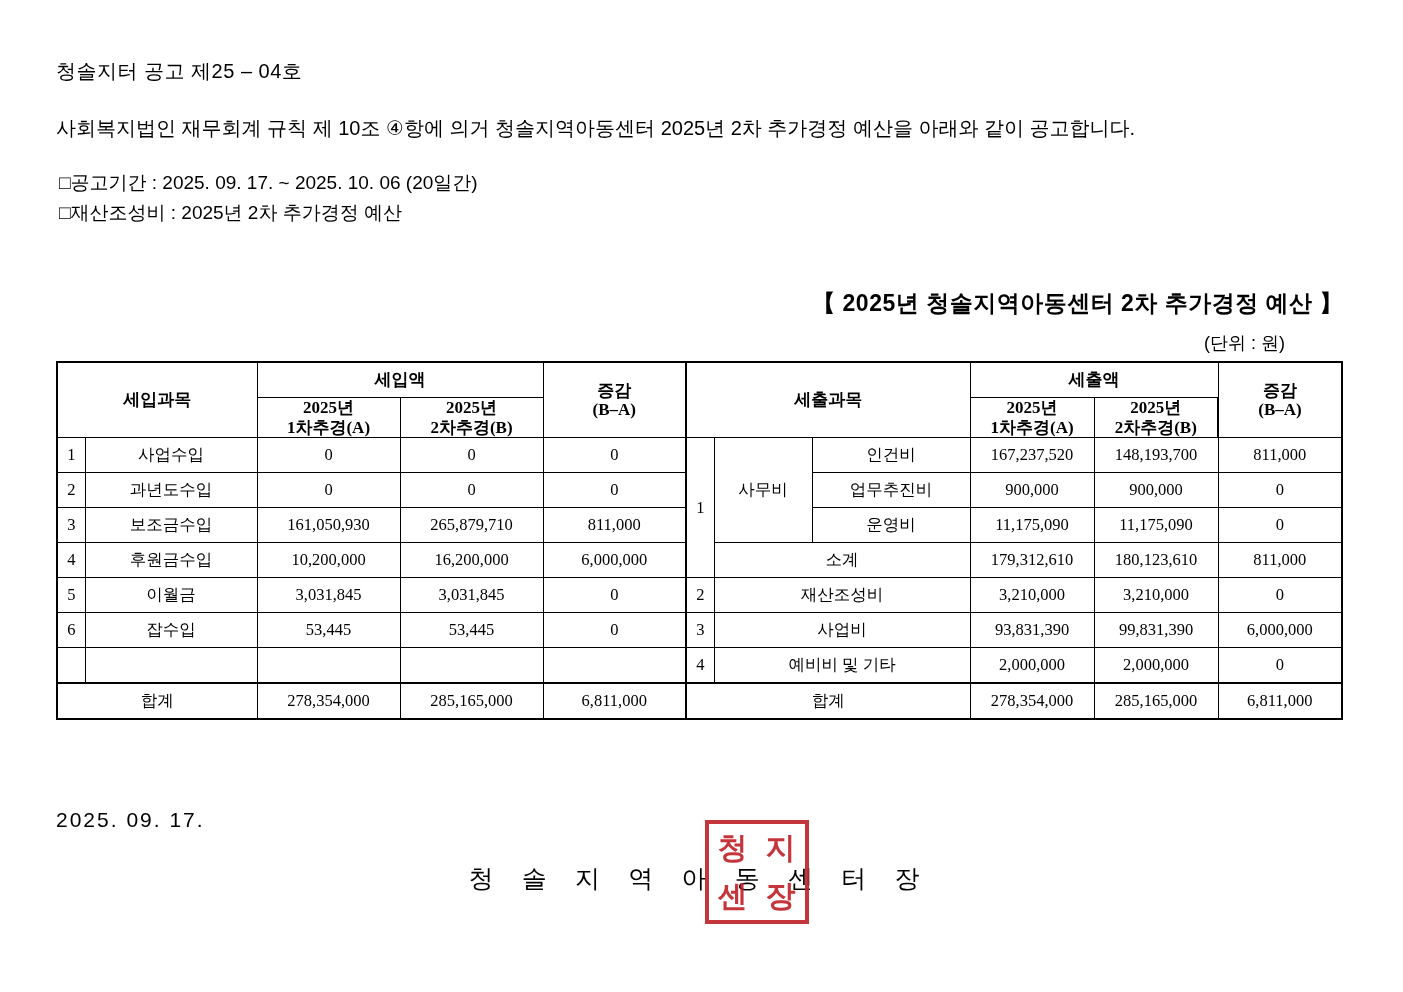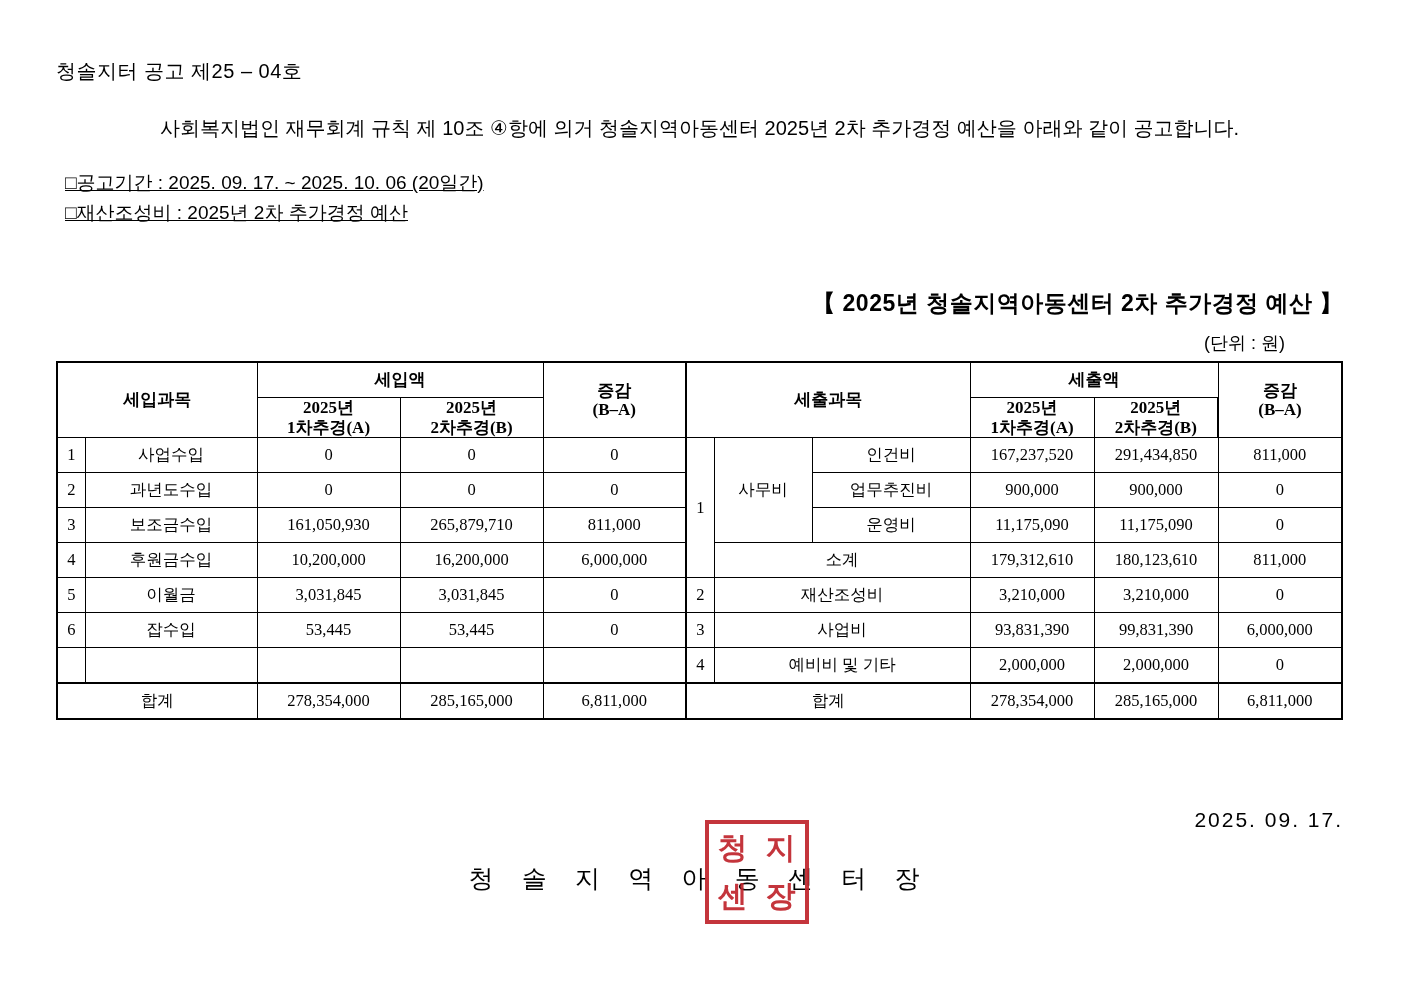--- a/index.html
+++ b/index.html
@@ -27,27 +27,25 @@
     letter-spacing: 0.5px;
     margin: 0 0 30px 0;
     font-family: "Liberation Sans", "DejaVu Sans", sans-serif;
     font-weight: 500;
   }
   .intro {
     font-size: 20px;
     margin: 0 0 28px 0;
     font-family: "Liberation Sans", "DejaVu Sans", sans-serif;
     letter-spacing: 0px;
-    text-align: center;
   }
   .meta-line {
     font-size: 19px;
-    margin: 0 0 4px 9px;
-    font-family: "Liberation Sans", "DejaVu Sans", sans-serif;
-    text-decoration: underline;
+    margin: 0 0 4px 3px;
+    font-family: "Liberation Sans", "DejaVu Sans", sans-serif;
   }
   .doc-title {
     text-align: right;
     font-size: 23px;
     font-weight: bold;
     margin-top: 62px;
     font-family: "Liberation Sans", "DejaVu Sans", sans-serif;
     letter-spacing: 0.5px;
   }
   .unit-note {
@@ -97,21 +95,21 @@
   .thick-bottom {
     border-bottom: 2px solid #000 !important;
   }
   .thick-left {
     border-left: 2px solid #000 !important;
   }
   .thick-right {
     border-right: 2px solid #000 !important;
   }
   .date-line {
-    text-align: right;
+    text-align: left;
     font-size: 21px;
     margin-top: 88px;
     letter-spacing: 2px;
     font-family: "Liberation Sans", "DejaVu Sans", sans-serif;
   }
   .signature-wrap {
     position: relative;
     text-align: center;
     margin-top: 30px;
   }
@@ -215,21 +213,21 @@
       <tr>
         <td class="idx thick-left">1</td>
         <td>사업수입</td>
         <td class="num">0</td>
         <td class="num">0</td>
         <td class="num">0</td>
         <td class="idx sep-left" rowspan="4">1</td>
         <td rowspan="3">사무비</td>
         <td>인건비</td>
         <td class="num">167,237,520</td>
-        <td class="num">291,434,850</td>
+        <td class="num">148,193,700</td>
         <td class="num thick-right">811,000</td>
       </tr>
 
       <tr>
         <td class="idx thick-left">2</td>
         <td>과년도수입</td>
         <td class="num">0</td>
         <td class="num">0</td>
         <td class="num">0</td>
         <td>업무추진비</td>

